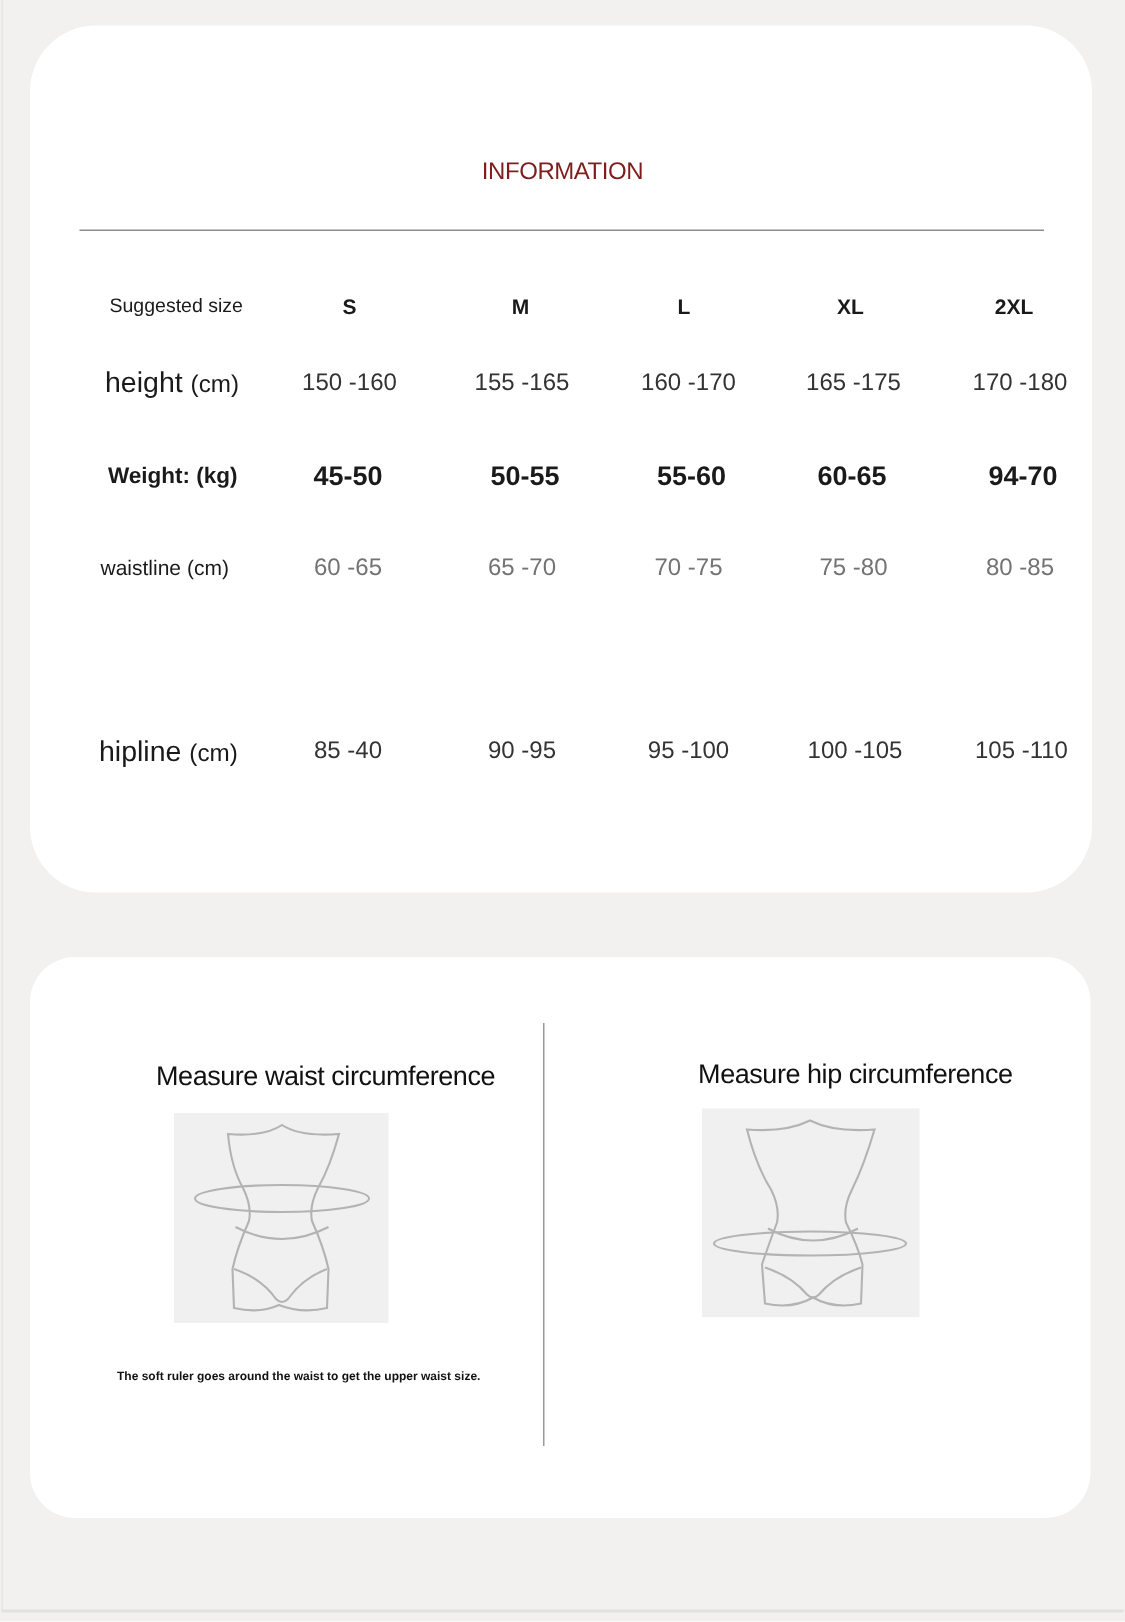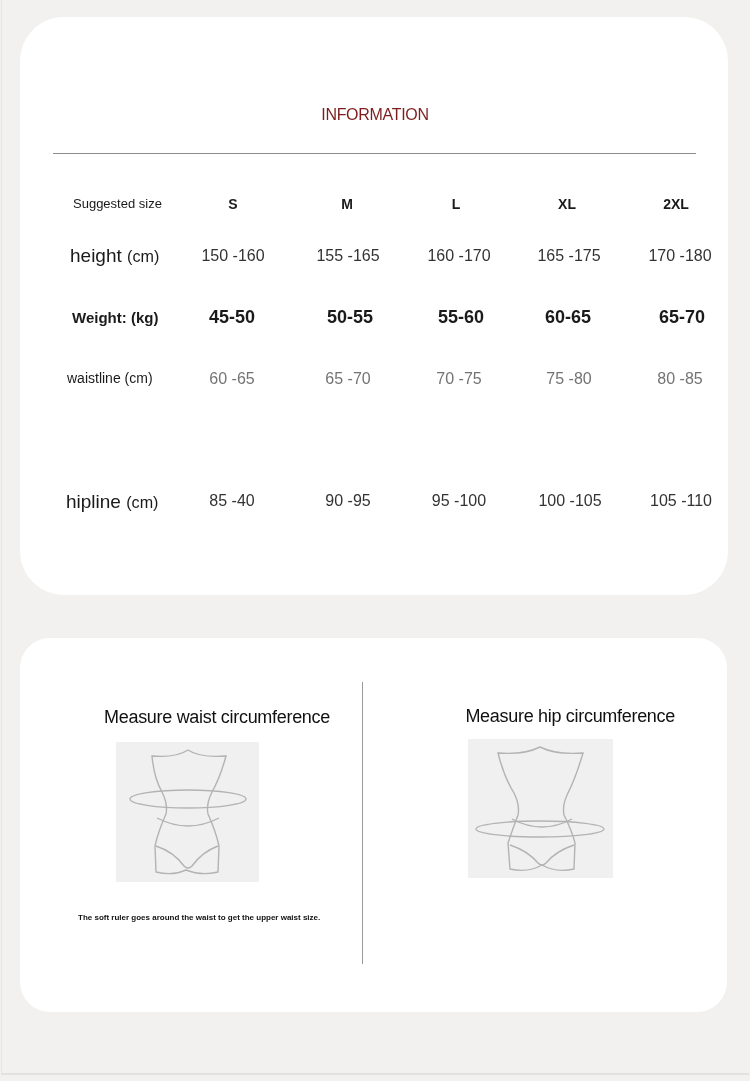--- a/index.html
+++ b/index.html
@@ -67,21 +67,21 @@
   <span class="cell" style="left:553px">165 -175</span>
   <span class="cell" style="left:664px">170 -180</span>
 </div>
 
 <div class="row r-weight">
   <span class="lab"><span>Weight:</span> <span>(kg)</span></span>
   <span class="cell" style="left:216px">45-50</span>
   <span class="cell" style="left:334px">50-55</span>
   <span class="cell" style="left:445px">55-60</span>
   <span class="cell" style="left:552px">60-65</span>
-  <span class="cell" style="left:666px">65-70</span>
+  <span class="cell" style="left:666px">94-70</span>
 </div>
 
 <div class="row r-waist">
   <span class="lab"><span>waistline</span> <span>(cm)</span></span>
   <span class="cell" style="left:216px">60 -65</span>
   <span class="cell" style="left:332px">65 -70</span>
   <span class="cell" style="left:443px">70 -75</span>
   <span class="cell" style="left:553px">75 -80</span>
   <span class="cell" style="left:664px">80 -85</span>
 </div>

